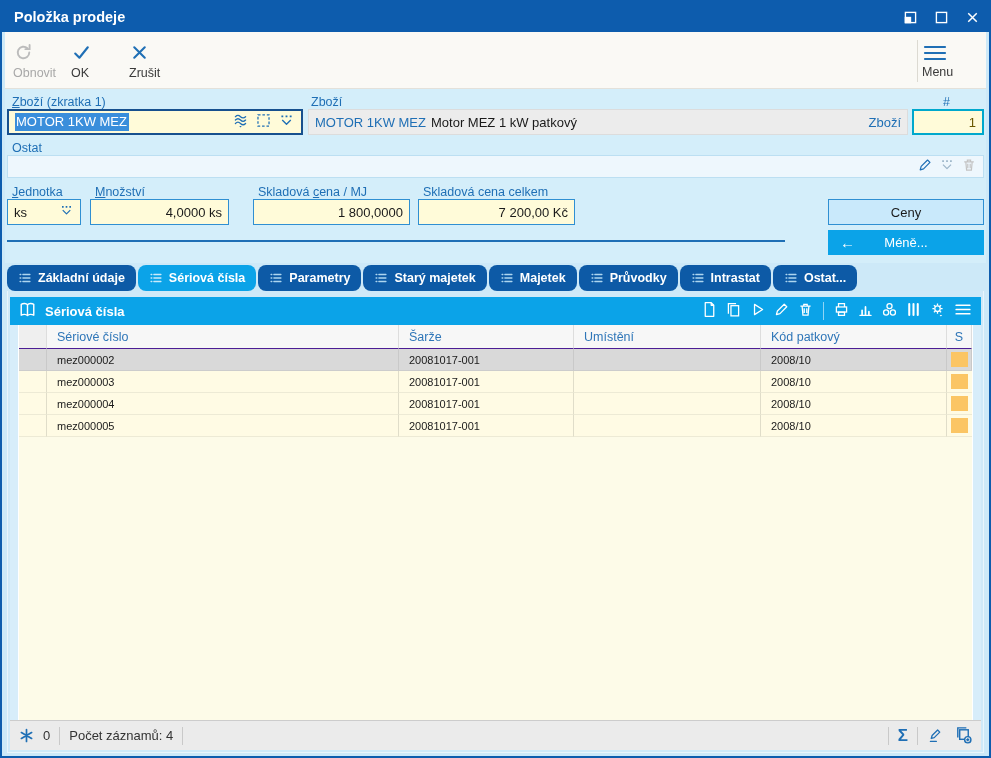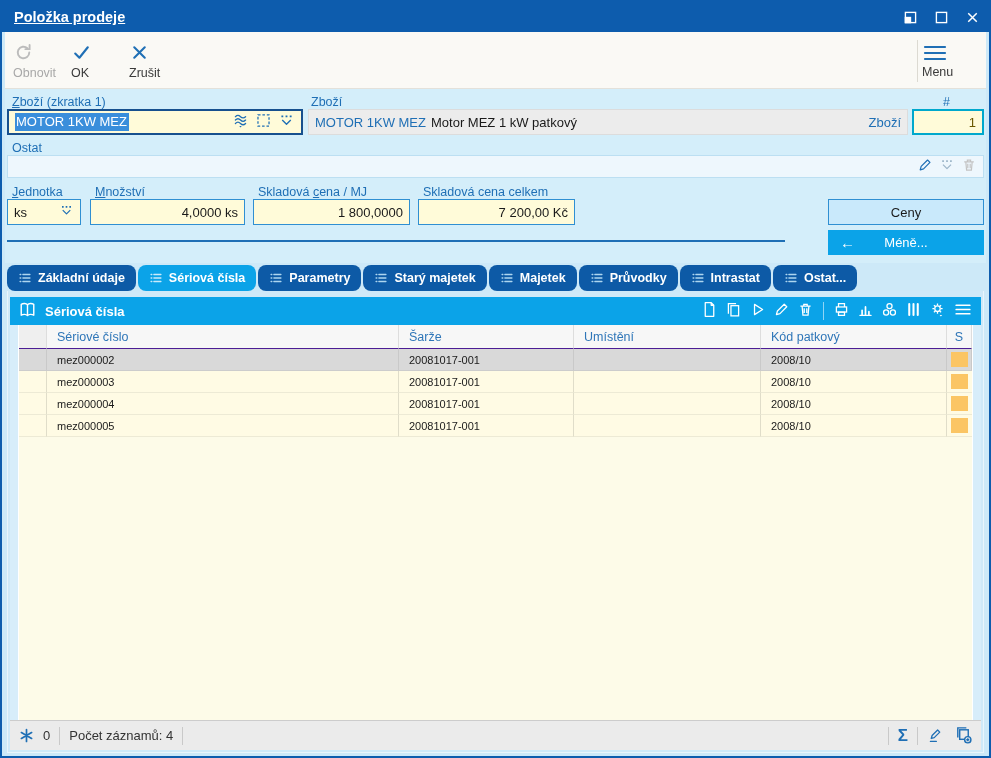--- a/index.html
+++ b/index.html
@@ -17,21 +17,21 @@
     background: #cde9f8;
     overflow: hidden;
   }
   
   .titlebar {
     height: 30px; flex: 0 0 30px;
     background: #0d5cad; color: #fff;
     display: flex; align-items: center;
     padding: 0 8px 0 12px;
   }
-  .titlebar .title { font-size: 14.5px; font-weight: bold; flex: 1; text-decoration: underline; }
+  .titlebar .title { font-size: 14.5px; font-weight: bold; flex: 1; }
   .tb-icons { display: flex; gap: 14px; align-items: center; }
   .tb-icons svg { display: block; }
   
   .content { flex: 1; display: flex; flex-direction: column; padding: 0 3px 3px; background: #cde9f8; }
   
   .toolbar {
     height: 57px; flex: 0 0 57px;
     background: #faf9f5; border-bottom: 1px solid #e3e1da;
     display: flex; align-items: stretch; padding: 4px 6px 2px 8px;
   }
@@ -270,21 +270,21 @@
           <span>
             <svg width="15" height="15" viewBox="0 0 20 20" fill="none" stroke="#1f6fb5" stroke-width="1.6" stroke-linejoin="round">
               <path d="M4 4h2.2v2.2H4zM8.9 4h2.2v2.2H8.9zM13.8 4h2.2v2.2h-2.2z" fill="#1f6fb5" stroke="none"></path>
               <path d="M5 9.5l5 5 5-5"></path>
             </svg>
           </span>
         </span>
       </div>
 
       <span class="flabel" style="left:90px; top:96px;"><span class="u">M</span><span>nožství</span></span>
-      <div class="ffield right" style="left:85px; top:110px; width:155px;">
+      <div class="ffield right" style="left:85px; top:110px; width:139px;">
         <span>4,0000 ks</span>
       </div>
 
       <span class="flabel" style="left:253px; top:96px;"><span>Skladová </span><span class="u">c</span><span>ena / MJ</span></span>
       <div class="ffield right" style="left:248px; top:110px; width:157px;">
         <span>1 800,0000</span>
       </div>
 
       <span class="flabel" style="left:418px; top:96px;">Skladová cena celkem</span>
       <div class="ffield right" style="left:413px; top:110px; width:157px;">

